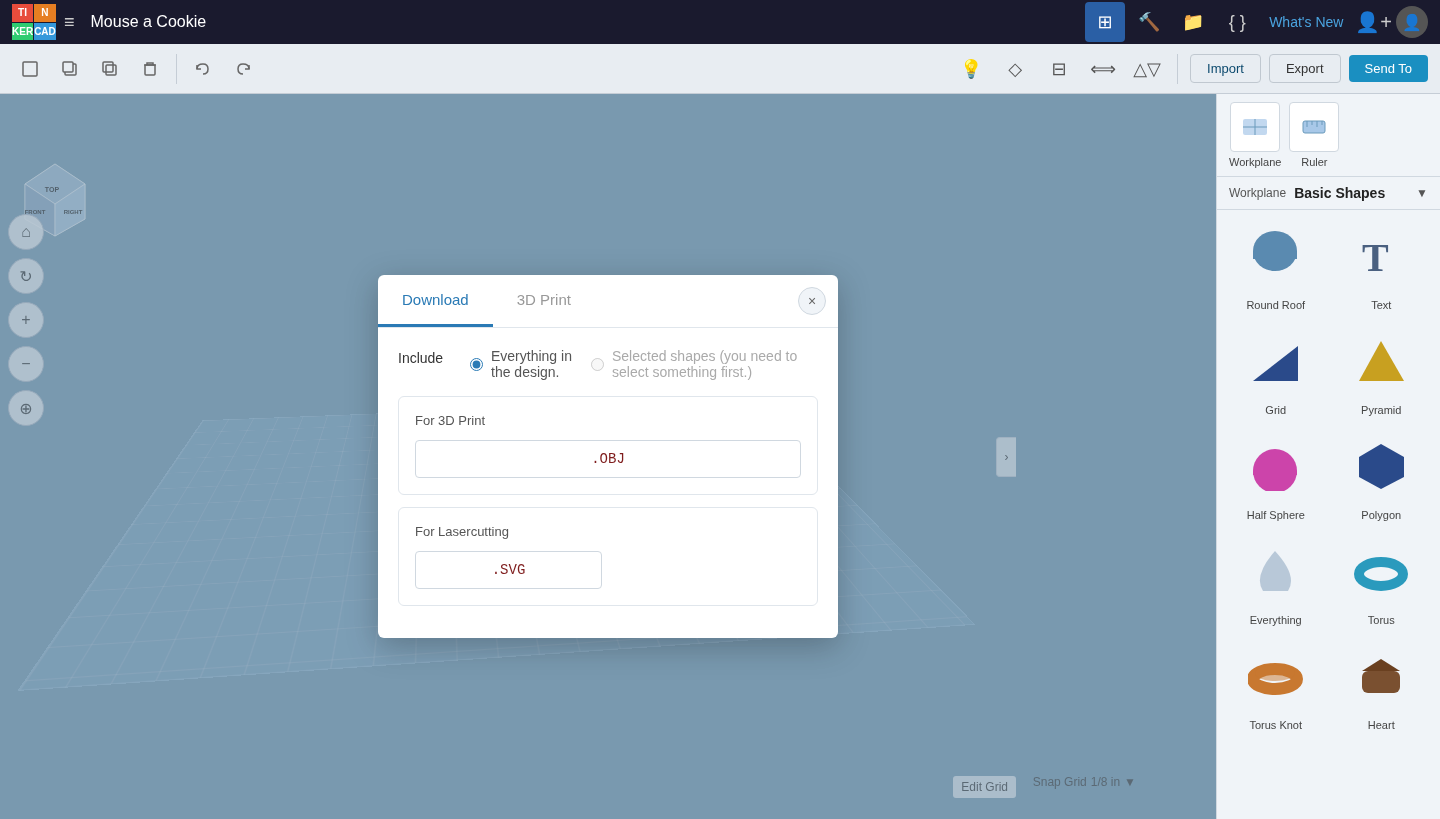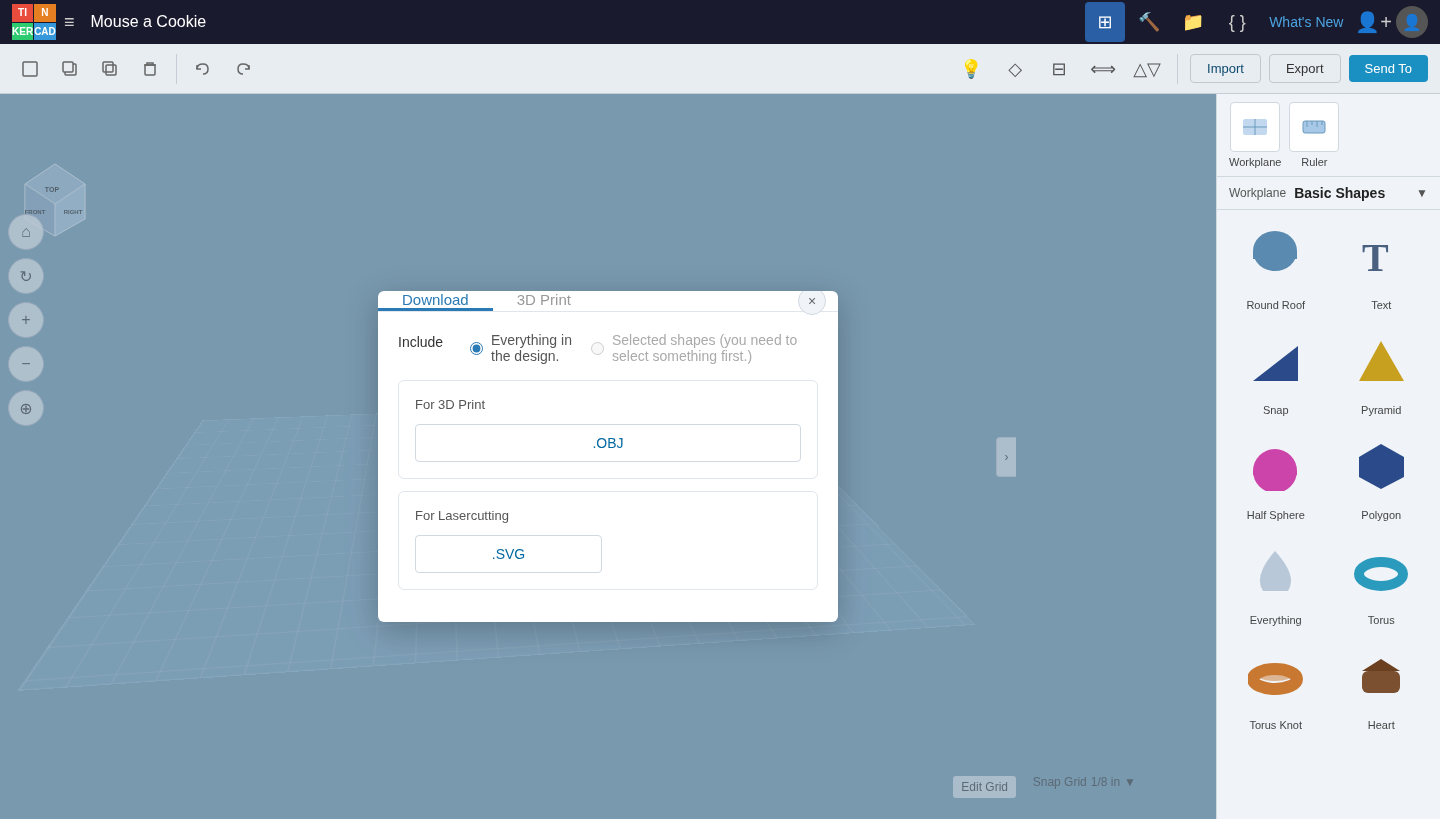--- a/index.html
+++ b/index.html
@@ -190,21 +190,21 @@
       width: 460px;
       box-shadow: 0 8px 32px rgba(0,0,0,0.25);
       overflow: hidden;
     }
     #modal-header {
       display: flex; align-items: center;
       border-bottom: 1px solid #e0e6ec;
       position: relative;
     }
     .modal-tab {
-      padding: 0 24px;
+      padding: 16px 24px;
       font-size: 15px; font-weight: 500;
       cursor: pointer; color: #999;
       border-bottom: 3px solid transparent;
     }
     .modal-tab.active {
       color: #2a7ab5;
       border-bottom-color: #2a7ab5;
     }
     #modal-close {
       position: absolute; right: 12px; top: 50%; transform: translateY(-50%);
@@ -230,22 +230,23 @@
       border-radius: 6px;
       padding: 16px;
       margin-bottom: 12px;
     }
     .section-title { font-size: 13px; color: #555; margin-bottom: 12px; font-weight: 500; }
     .btn-row { display: flex; gap: 12px; }
     .download-btn {
       flex: 1; padding: 10px;
       border: 1px solid #d0d8e0; border-radius: 4px;
       background: #fff; cursor: pointer;
-      font-size: 14px; font-weight: 500; color: #0369a1;
+      font-size: 14px; font-weight: 500; color: #7f1d1d;
       text-align: center;
+      font-family: Liberation Mono, monospace;
     }
 
     #edit-grid-btn {
       position: absolute; bottom: 21px; right: 200px;
       font-size: 12px; color: #555; cursor: pointer;
       padding: 4px 8px; background: rgba(240,244,248,0.9);
       border-radius: 3px;
     }
     #snap-grid-row {
       position: absolute; bottom: 30px; right: 80px;
@@ -457,21 +458,21 @@
         </div>
         <div class="shape-label">Text</div>
       </div>
 
       <div class="shape-item">
         <div class="shape-icon">
           <svg width="55" height="50" viewBox="0 0 55 50">
             <polygon points="5,45 50,45 50,10" fill="#2a4a8a"></polygon>
           </svg>
         </div>
-        <div class="shape-label">Snap</div>
+        <div class="shape-label">Grid</div>
       </div>
 
       <div class="shape-item">
         <div class="shape-icon">
           <svg width="55" height="50" viewBox="0 0 55 50">
             <polygon points="27,5 5,45 50,45" fill="#c8a020"></polygon>
           </svg>
         </div>
         <div class="shape-label">Pyramid</div>
       </div>

